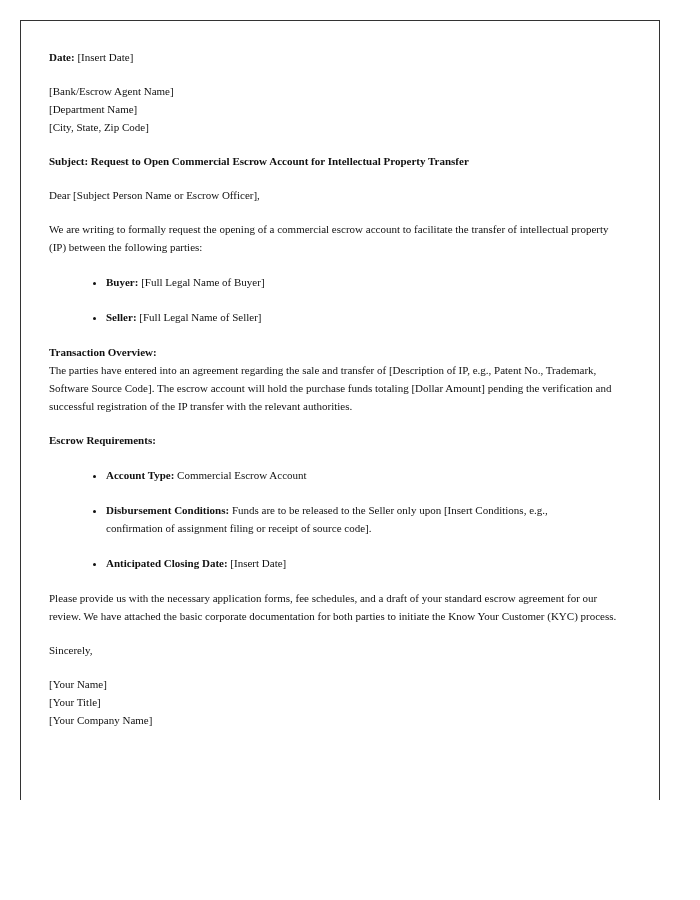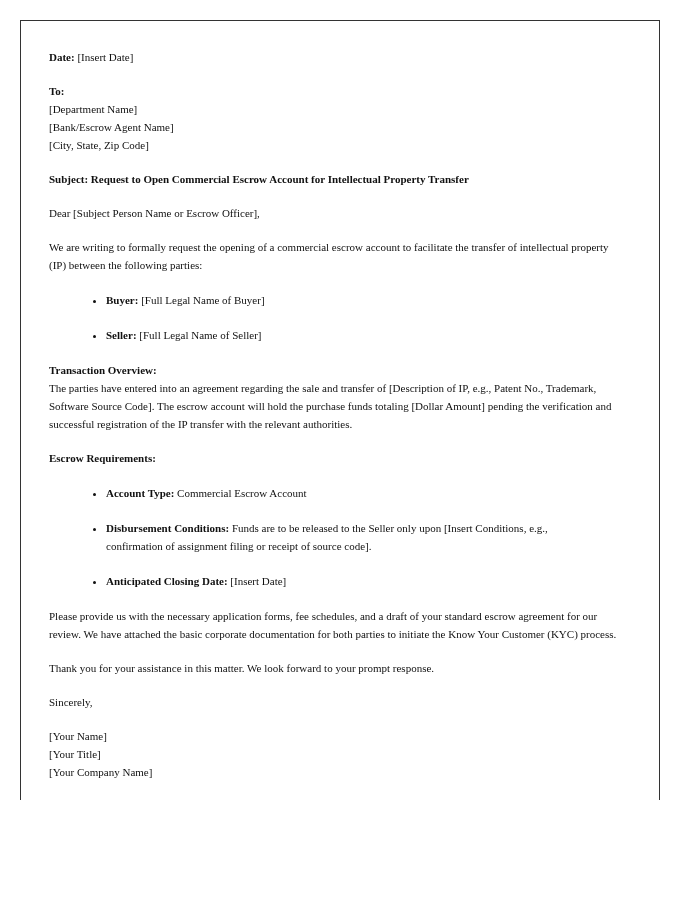--- a/index.html
+++ b/index.html
@@ -35,23 +35,22 @@
 <body>
 
 <div class="page">
   <div class="content">
 
     <p>
       <b>Date:</b><span> [Insert Date]</span>
     </p>
 
     <p>
-      <b class="addr-line">To:</b>
+      <span class="addr-line">[Bank/Escrow Agent Name]</span>
       <span class="addr-line">[Department Name]</span>
-      <span class="addr-line">[Bank/Escrow Agent Name]</span>
       <span class="addr-line">[City, State, Zip Code]</span>
     </p>
 
     <p>
       <b>Subject: Request to Open Commercial Escrow Account for Intellectual Property Transfer</b>
     </p>
 
     <p>Dear [Subject Person Name or Escrow Officer],</p>
 
     <p>We are writing to formally request the opening of a commercial escrow account to facilitate the transfer of intellectual property (IP) between the following parties:</p>
@@ -81,21 +80,20 @@
       <li>
         <b>Disbursement Conditions:</b><span> Funds are to be released to the Seller only upon [Insert Conditions, e.g., confirmation of assignment filing or receipt of source code].</span>
       </li>
       <li>
         <b>Anticipated Closing Date:</b><span> [Insert Date]</span>
       </li>
     </ul>
 
     <p>Please provide us with the necessary application forms, fee schedules, and a draft of your standard escrow agreement for our review. We have attached the basic corporate documentation for both parties to initiate the Know Your Customer (KYC) process.</p>
 
-    <p>Thank you for your assistance in this matter. We look forward to your prompt response.</p>
 
     <p>Sincerely,</p>
 
     <p>
       <span class="addr-line">[Your Name]</span>
       <span class="addr-line">[Your Title]</span>
       <span class="addr-line">[Your Company Name]</span>
     </p>
 
   </div>

